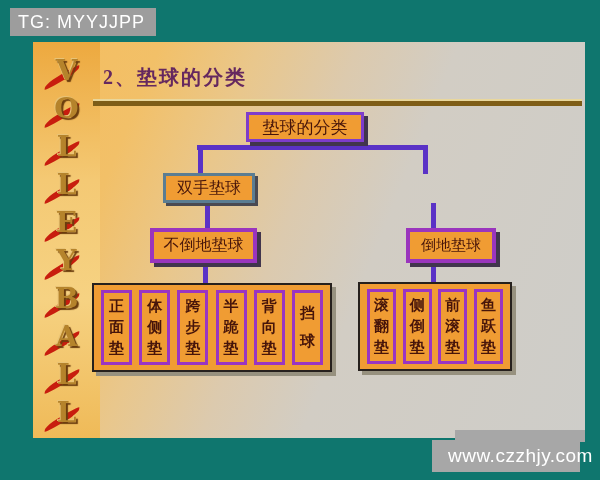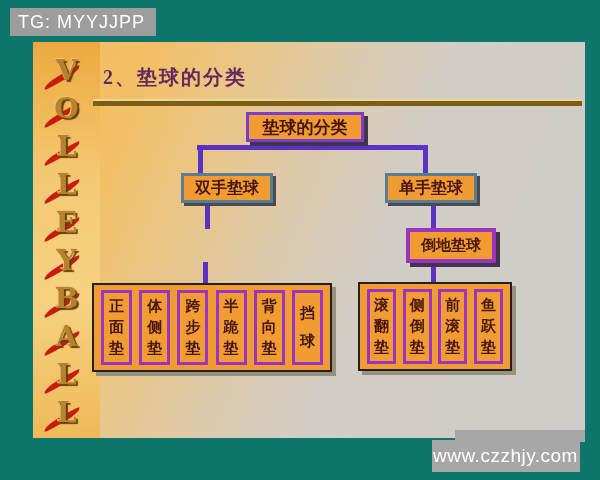--- a/index.html
+++ b/index.html
@@ -49,25 +49,25 @@
     position:absolute; left:60px; top:57px; width:489px; height:7px;
     background:#7e5d17; border-top:2px solid #e9d79c;
   }
 
   
   .conn { position:absolute; background:#5a32c6; }
 
   
   .node {
     position:absolute; display:flex; align-items:center; justify-content:center;
-    background:#f09c33; color:#47150a; font-weight:bold;
+    background:#f09c33; color:#47150a; font-weight:normal;
     font-family:"DejaVu Serif","Liberation Serif",serif; white-space:nowrap;
   }
   .node-root  { left:213px; top:70px;  width:118px; height:30px; border:3px solid #7e3ccc; box-shadow:4px 4px 0 #41354d; font-size:17px; }
-  .node-l2-l  { left:130px; top:131px; width:92px;  height:30px; border:3px solid #5b7d92; box-shadow:3px 3px 0 #4a4a52; font-size:16px;margin-left:18px; }
+  .node-l2-l  { left:130px; top:131px; width:92px;  height:30px; border:3px solid #5b7d92; box-shadow:3px 3px 0 #4a4a52; font-size:16px; }
   .node-l2-r  { left:352px; top:131px; width:92px;  height:30px; border:3px solid #5b7d92; box-shadow:3px 3px 0 #4a4a52; font-size:16px; }
   .node-l3-l  { left:117px; top:186px; width:107px; height:35px; border:4px solid #9a35bd; box-shadow:4px 4px 0 #41354d; font-size:16px; }
   .node-l3-r  { left:356px; top:186px; width:90px;  height:35px; border:4px solid #9a35bd; box-shadow:4px 4px 0 #41354d; font-size:15px;margin-left:17px; }
 
   
   .group {
     position:absolute; background:#f09c33; border:2px solid #26201d;
     box-shadow:4px 4px 0 #97917f;
     display:flex; justify-content:space-between; align-items:center; padding:6px 7px;
   }
@@ -81,21 +81,21 @@
   }
   .leaf-l { width:31px; }
   .leaf-r { width:29px; }
   .leaf span { display:block; line-height:1; }
 
   
   .watermark-step { position:absolute; left:455px; top:430px; width:130px; height:12px; background:#a7a7a7; }
   .watermark {
     position:absolute; left:432px; top:440px; width:148px; height:32px;
     background:#a7a7a7; color:#ffffff; font-size:19px;
-    display:flex; align-items:center; padding-left:1px; letter-spacing:0.5px;
+    display:flex; align-items:center; padding-left:16px; letter-spacing:0.5px;
   }
 </style>
 </head>
 <body>
 
 <div class="page">
 
   <div class="tg-banner">TG: MYYJJPP</div>
 
   <div class="slide">
@@ -151,21 +151,21 @@
     <div class="conn" style="left:164px; top:103px; width:231px; height:5px;"></div>
     <div class="conn" style="left:165px; top:103px; width:5px; height:29px;"></div>
     <div class="conn" style="left:390px; top:103px; width:5px; height:29px;"></div>
     <div class="conn" style="left:172px; top:161px; width:5px; height:26px;"></div>
     <div class="conn" style="left:398px; top:161px; width:5px; height:26px;"></div>
     <div class="conn" style="left:170px; top:220px; width:5px; height:22px;"></div>
     <div class="conn" style="left:398px; top:220px; width:5px; height:21px;"></div>
 
     <div class="node node-root">垫球的分类</div>
     <div class="node node-l2-l">双手垫球</div>
-    <div class="node node-l2-r">单手垫球</div>
+    <div class="node node-l3-l">不倒地垫球</div>
     <div class="node node-l3-r">倒地垫球</div>
 
     <div class="group group-left">
       <div class="leaf leaf-l vchars">
           <span>正</span>
           <span>面</span>
           <span>垫</span>
         </div>
       <div class="leaf leaf-l vchars">
           <span>体</span>

